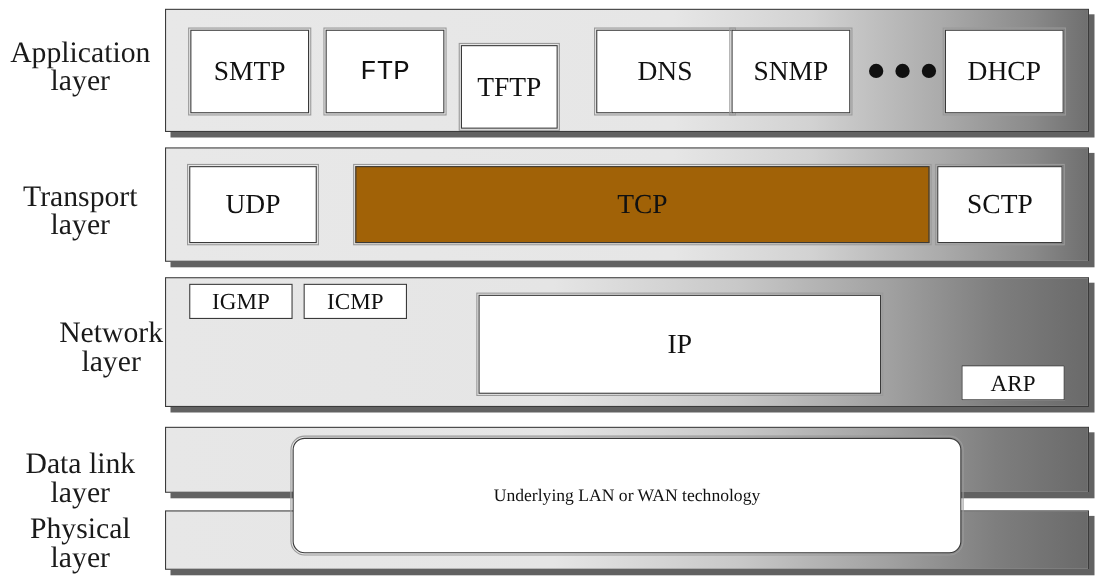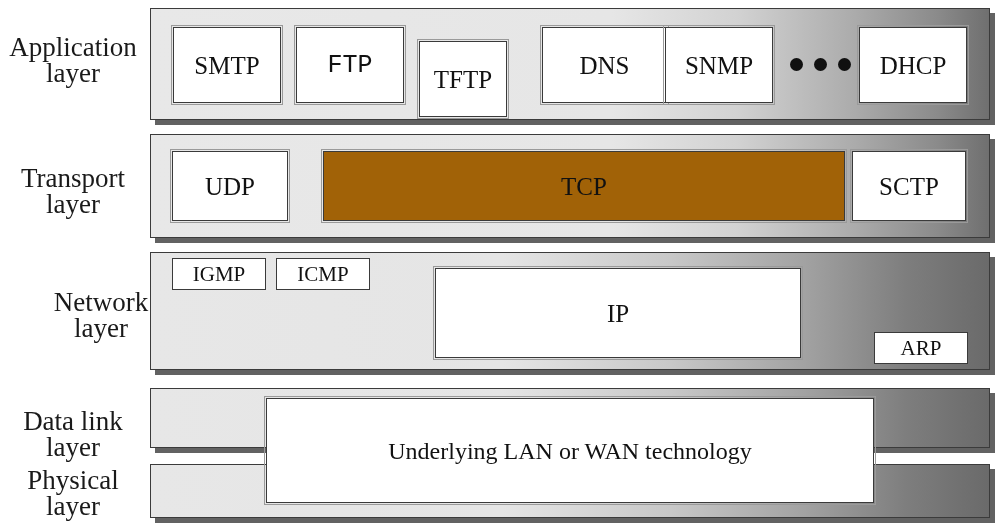--- a/index.html
+++ b/index.html
@@ -72,22 +72,23 @@
     color: #111111;
   }
   .pbox.small {
     font-size: 21px;
     outline: none;
   }
   .pbox.tcp {
     background: #a16207;
   }
   .pbox.wide-text {
-    font-size: 24px;
+    font-size: 16px;
     line-height: 32px;
+    border-radius: 11px;
   }
 
   
   .ellipsis {
     position: absolute;
     display: flex;
     align-items: center;
     gap: 11px;
   }
   .ellipsis .dot {

